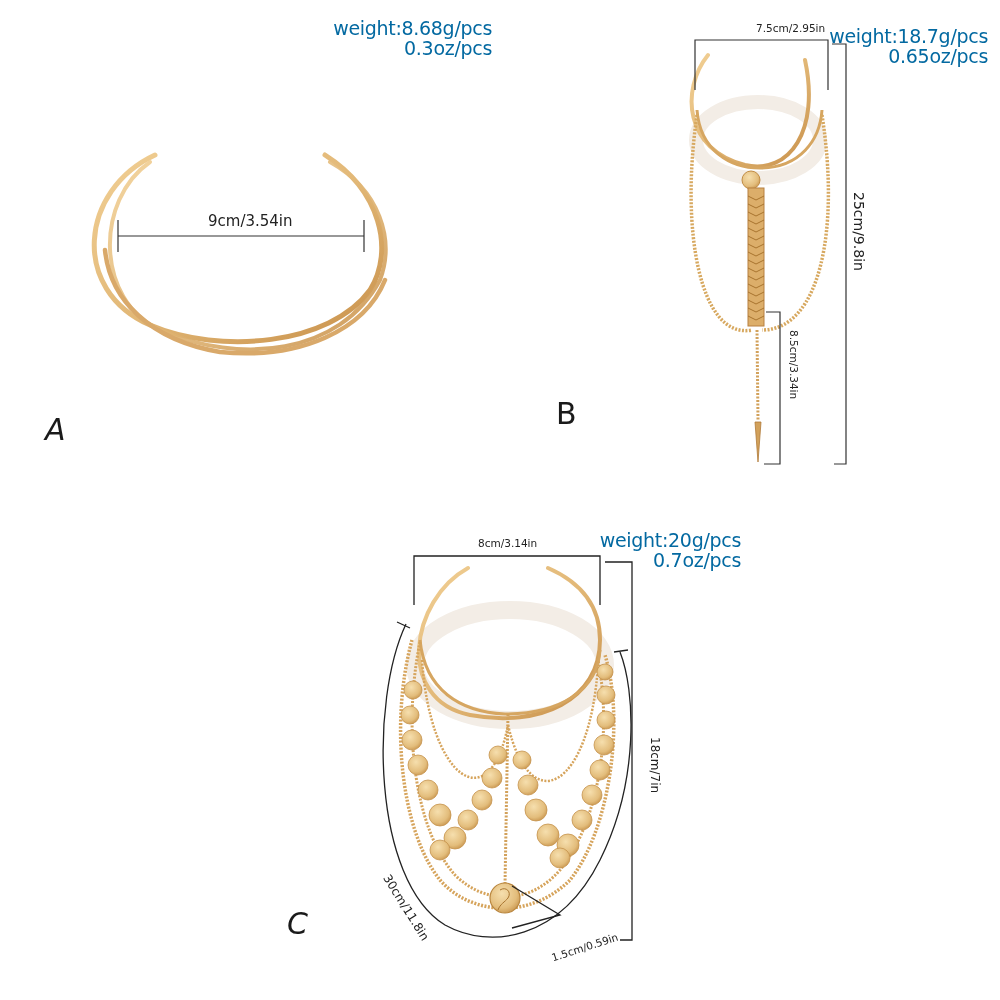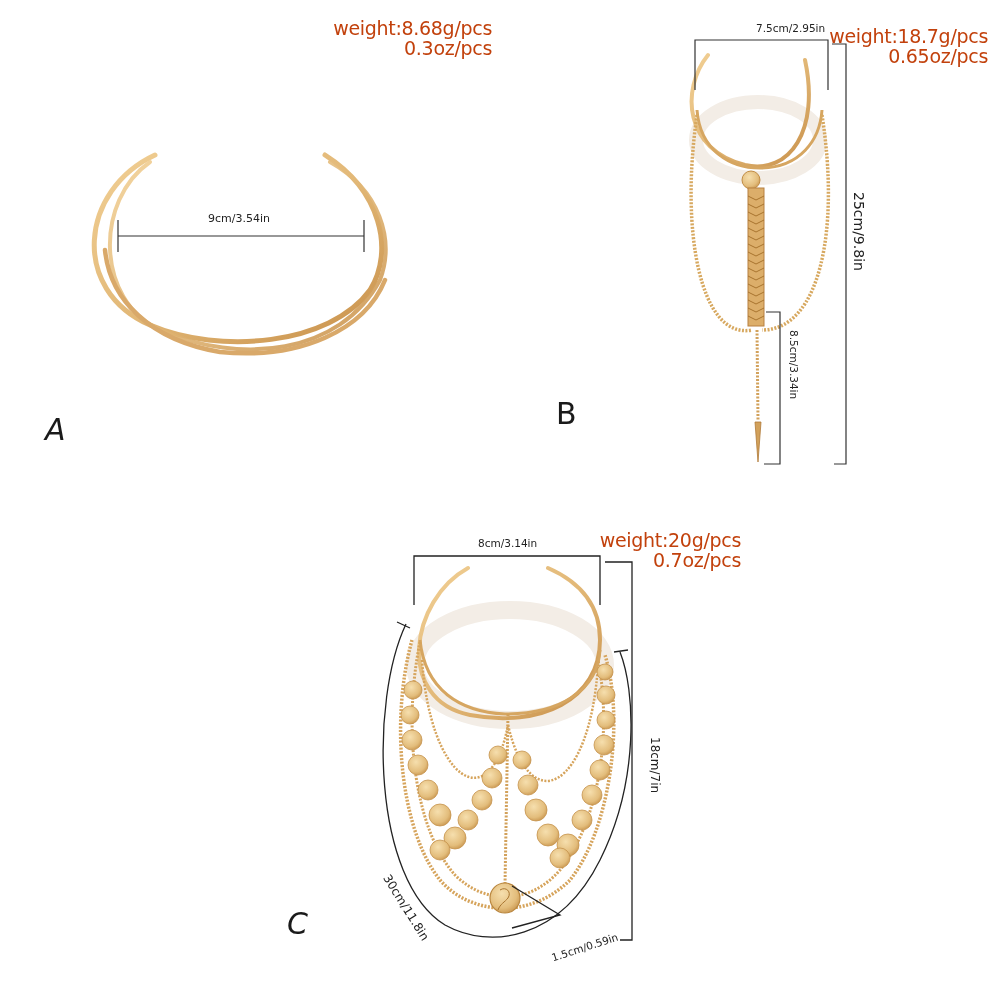--- a/index.html
+++ b/index.html
@@ -1,17 +1,17 @@
 <!DOCTYPE html>
 <html><head>
 <meta charset="utf-8">
 <style>
   html, body { margin: 0; padding: 0; background: #ffffff; }
   body { width: 1000px; height: 1000px; position: relative; overflow: hidden; font-family: "DejaVu Sans", sans-serif; }
-  .weight { position: absolute; color: #c2410c; font-family: "DejaVu Sans", sans-serif; font-size: 19px; line-height: 20px; text-align: right; letter-spacing: -0.3px; }
+  .weight { position: absolute; color: #0369a1; font-family: "DejaVu Sans", sans-serif; font-size: 19px; line-height: 20px; text-align: right; letter-spacing: -0.3px; }
   .weight div { white-space: nowrap; }
   .dim { position: absolute; color: #222; font-family: "DejaVu Sans", sans-serif; font-size: 10.5px; white-space: nowrap; }
   .dim.big { font-size: 14px; }
   .vert { transform-origin: left top; transform: rotate(90deg); }
   .letter { position: absolute; font-family: "DejaVu Sans", sans-serif; font-size: 30px; color: #1a1a1a; font-style: italic; }
   svg.layer { position: absolute; left: 0; top: 0; }
 </style>
 </head>
 <body>
 
@@ -137,21 +137,21 @@
 </div>
 <div class="weight" style="right:12px; top:26px;">
   <div>weight:18.7g/pcs</div>
   <div>0.65oz/pcs</div>
 </div>
 <div class="weight" style="right:259px; top:530px;">
   <div>weight:20g/pcs</div>
   <div>0.7oz/pcs</div>
 </div>
 
-<div class="dim" style="left:208px; top:212px; font-size:11px;">9cm/3.54in</div>
+<div class="dim" style="left:208px; top:212px; font-size:15px;">9cm/3.54in</div>
 
 <div class="dim" style="left:720px; top:22px;margin-left:36px;">7.5cm/2.95in</div>
 <div class="dim big vert" style="left:867px; top:192px;">25cm/9.8in</div>
 <div class="dim vert" style="left:800px; top:330px;">8.5cm/3.34in</div>
 
 <div class="dim" style="left:478px; top:537px;text-align:right;">8cm/3.14in</div>
 <div class="dim vert" style="left:662px; top:737px; font-size:12px;">18cm/7in</div>
 <div class="dim" style="left:392px; top:872px; transform-origin:left top; transform:rotate(58deg); font-size:12px;">30cm/11.8in</div>
 <div class="dim" style="left:550px; top:952px; transform-origin:left top; transform:rotate(-18deg);">1.5cm/0.59in</div>
 

